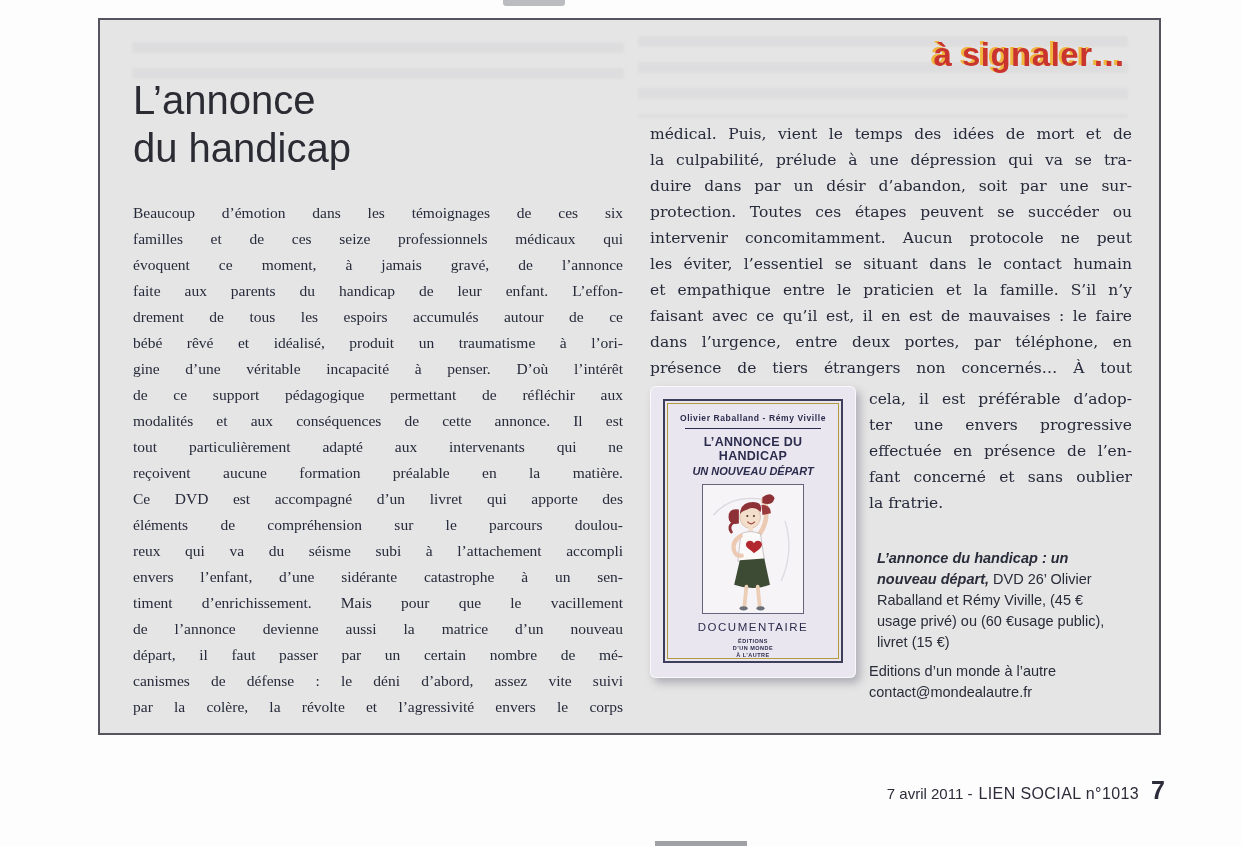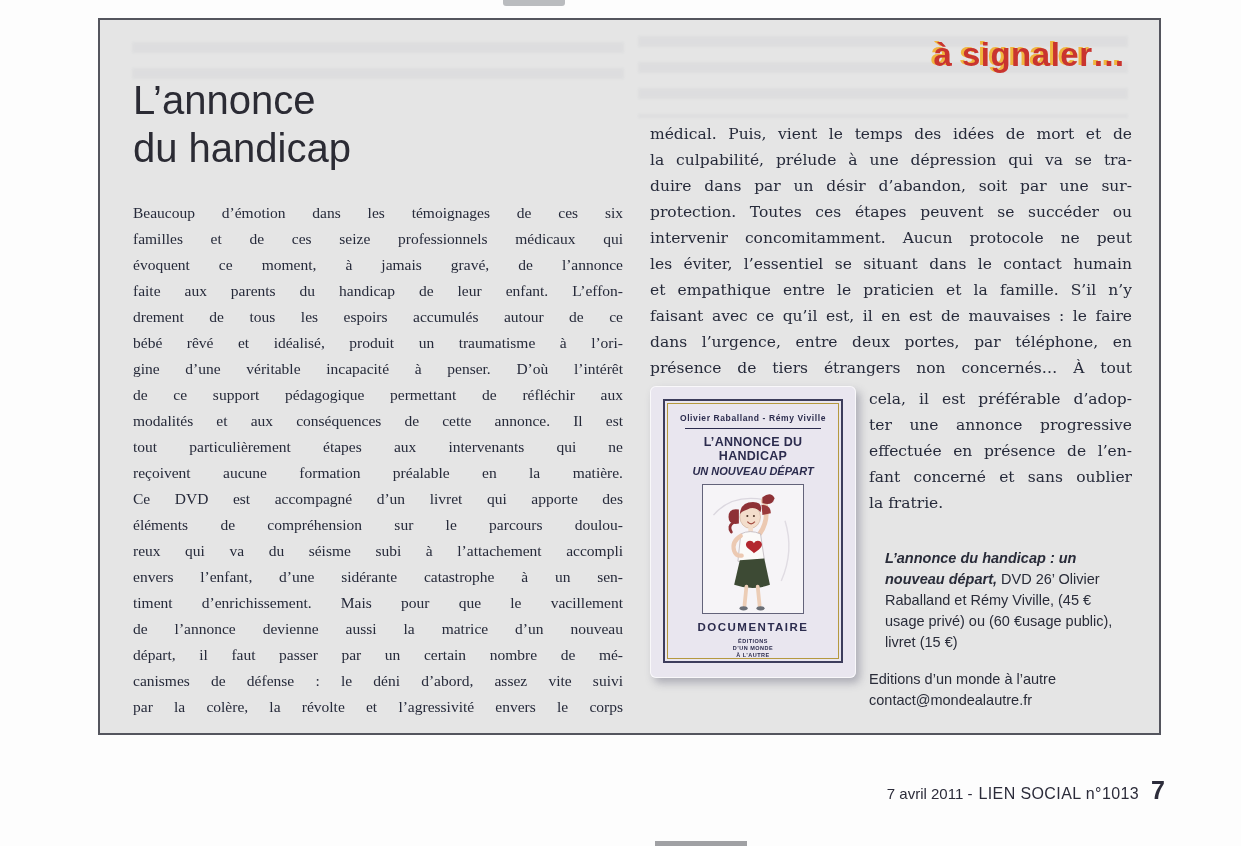--- a/index.html
+++ b/index.html
@@ -62,27 +62,27 @@
   .dvd-frame2 { border:1px solid #b5993f; height:100%; box-sizing:border-box;
     display:flex; flex-direction:column; align-items:center; overflow:hidden;
     color:#2c2c4e; text-align:center; }
   .dvd-authors { margin-top:9px; font-size:8.5px; font-weight:bold; letter-spacing:.6px; }
   .dvd-rule { width:80%; border-top:1px solid #2c2c4e; margin:5px 0 6px; }
   .dvd-title { font-size:12.5px; font-weight:bold; letter-spacing:.3px; }
   .dvd-subtitle { font-size:11px; font-weight:bold; font-style:italic; margin-top:2px; }
   .dvd-art { width:102px; height:130px; margin:7px 0 7px; background:#f6f4f7;
     border:1px solid #63637a; box-sizing:border-box; }
   .dvd-art svg { width:100%; height:100%; display:block; }
-  .dvd-genre { font-size:11.5px; font-weight:bold; letter-spacing:1.5px;text-align:center; }
+  .dvd-genre { font-size:11.5px; font-weight:normal; letter-spacing:1.5px;text-align:center; }
   .dvd-pub { margin-top:5px; font-size:5.5px; line-height:7px; font-weight:bold;
     letter-spacing:.5px; border-bottom:1px solid #2c2c4e; padding-bottom:1px; }
 
   
   .caption { margin-top:32px; font-size:14.5px; line-height:21px; color:#292c39; }
-  .caption p { margin:16px; }
+  .caption p { margin:8px; }
   .cap-lead { font-weight:bold; font-style:italic; }
 
   
   .footer { position:absolute; top:776px; right:76px;
     display:flex; align-items:baseline; color:#2c2c3a; }
   .f-date { font-size:15px; margin-right:6px; }
   .f-mag  { font-size:16px; font-weight:normal; letter-spacing:.4px; }
   .f-page { font-size:25px; font-weight:bold; margin-left:12px; }
 </style>
 </head>
@@ -108,21 +108,21 @@
     <div class="col left-col">
         <div class="tline">Beaucoup d’émotion dans les témoignages de ces six</div>
         <div class="tline">familles et de ces seize professionnels médicaux qui</div>
         <div class="tline">évoquent ce moment, à jamais gravé, de l’annonce</div>
         <div class="tline">faite aux parents du handicap de leur enfant. L’effon-</div>
         <div class="tline">drement de tous les espoirs accumulés autour de ce</div>
         <div class="tline">bébé rêvé et idéalisé, produit un traumatisme à l’ori-</div>
         <div class="tline">gine d’une véritable incapacité à penser. D’où l’intérêt</div>
         <div class="tline">de ce support pédagogique permettant de réfléchir aux</div>
         <div class="tline">modalités et aux conséquences de cette annonce. Il est</div>
-        <div class="tline">tout particulièrement étapes aux intervenants qui ne</div>
+        <div class="tline">tout particulièrement adapté aux intervenants qui ne</div>
         <div class="tline">reçoivent aucune formation préalable en la matière.</div>
         <div class="tline">Ce DVD est accompagné d’un livret qui apporte des</div>
         <div class="tline">éléments de compréhension sur le parcours doulou-</div>
         <div class="tline">reux qui va du séisme subi à l’attachement accompli</div>
         <div class="tline">envers l’enfant, d’une sidérante catastrophe à un sen-</div>
         <div class="tline">timent d’enrichissement. Mais pour que le vacillement</div>
         <div class="tline">de l’annonce devienne aussi la matrice d’un nouveau</div>
         <div class="tline">départ, il faut passer par un certain nombre de mé-</div>
         <div class="tline">canismes de défense : le déni d’abord, assez vite suivi</div>
         <div class="tline">par la colère, la révolte et l’agressivité envers le corps</div>
@@ -183,21 +183,21 @@
                 <div>D’UN MONDE</div>
                 <div>À L’AUTRE</div>
               </div>
             </div>
           </div>
         </div>
 
         <div class="beside">
           <div class="col narrow">
               <div class="tline">cela, il est préférable d’adop-</div>
-              <div class="tline">ter une annonce progressive</div>
+              <div class="tline">ter une envers progressive</div>
               <div class="tline">effectuée en présence de l’en-</div>
               <div class="tline">fant concerné et sans oublier</div>
               <div class="tline last">la fratrie.</div>
             </div>
           <div class="caption">
             <p>
               <span class="cap-lead">L’annonce du handicap : un nouveau départ,</span><span> DVD 26’ Olivier Raballand et Rémy Viville, (45 € usage privé) ou (60 €usage public), livret (15 €)</span>
             </p>
             <div>Editions d’un monde à l’autre</div>
             <div>contact@mondealautre.fr</div>

